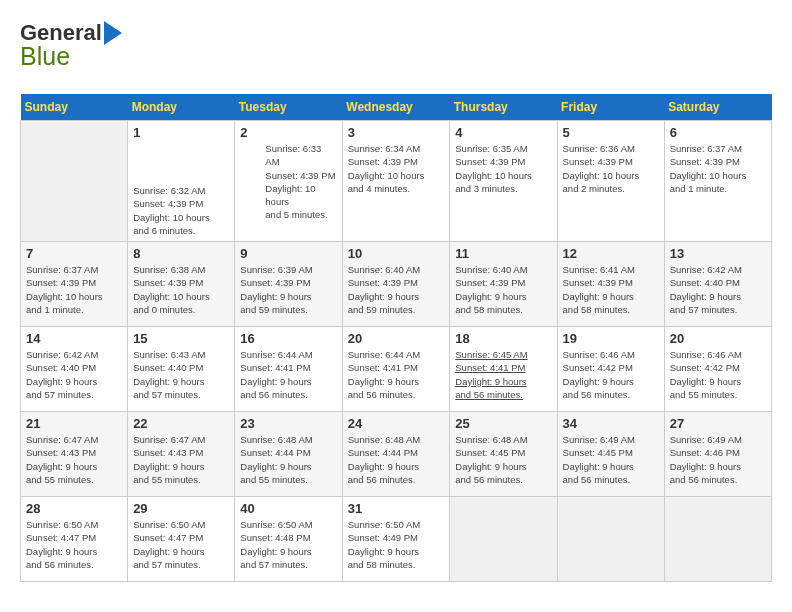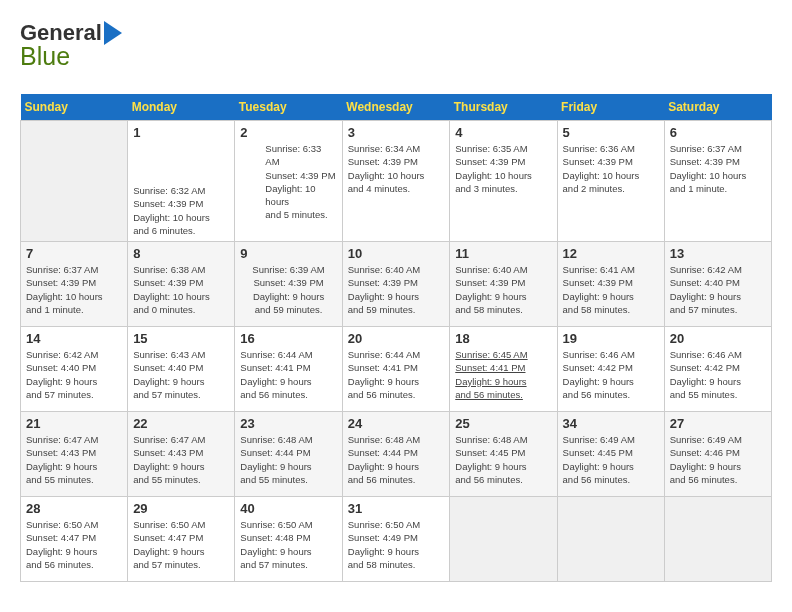--- a/index.html
+++ b/index.html
@@ -178,21 +178,21 @@
         </td>
         <td>
           <span class="day-num">8</span>
           <div class="day-info" style="white-space: pre-line;">Sunrise: 6:38 AM
 Sunset: 4:39 PM
 Daylight: 10 hours
 and 0 minutes.</div>
         </td>
         <td>
           <span class="day-num">9</span>
-          <div class="day-info" style="white-space: pre-line; text-align: center;">Sunrise: 6:39 AM
+          <div class="day-info" style="white-space: pre-line;">Sunrise: 6:39 AM
 Sunset: 4:39 PM
 Daylight: 9 hours
 and 59 minutes.</div>
         </td>
         <td>
           <span class="day-num">10</span>
           <div class="day-info" style="white-space: pre-line;">Sunrise: 6:40 AM
 Sunset: 4:39 PM
 Daylight: 9 hours
 and 59 minutes.</div>

